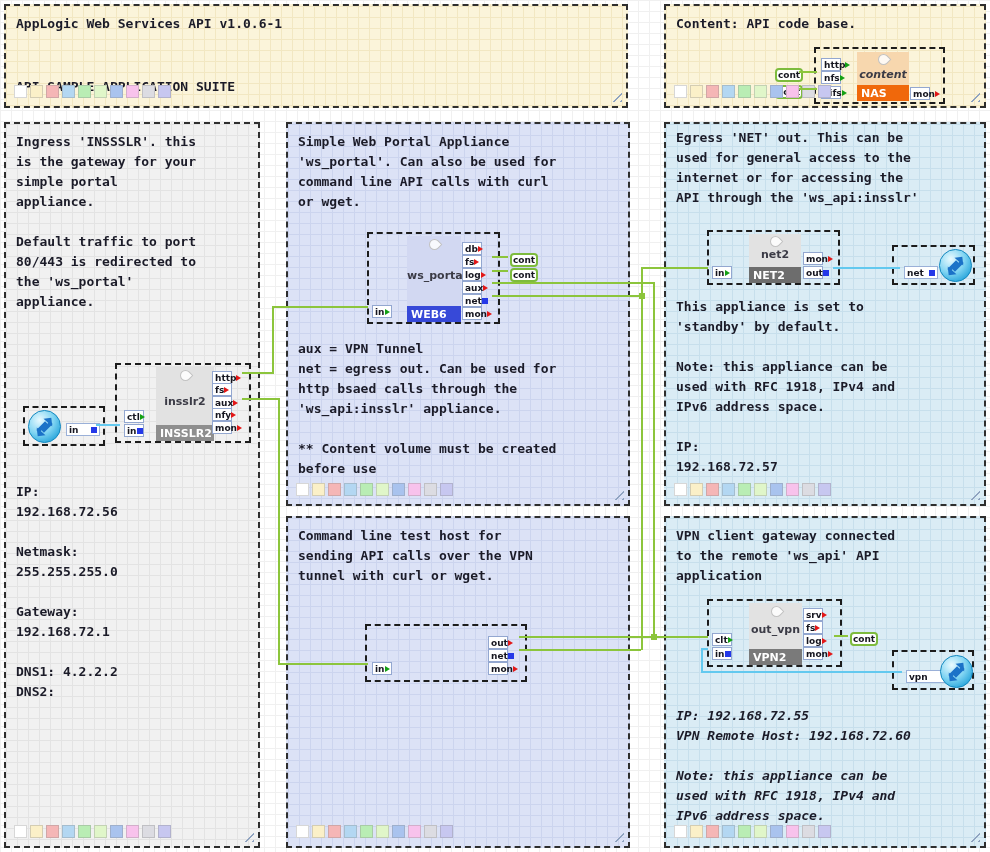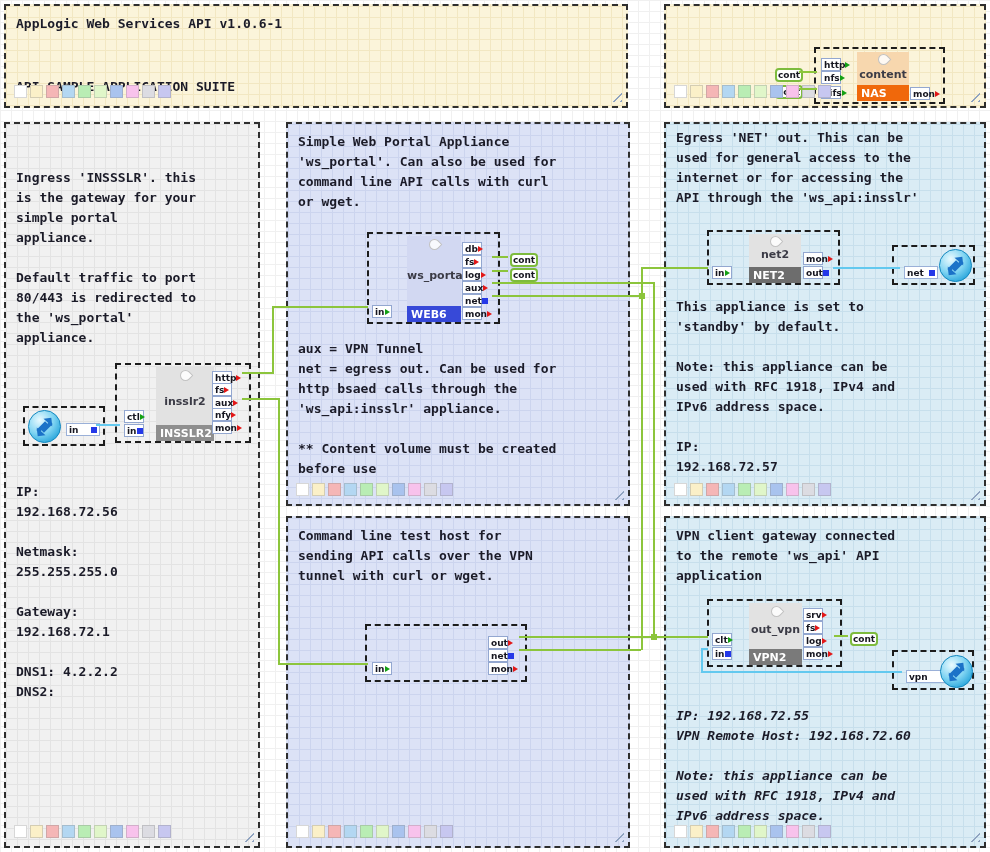--- a/index.html
+++ b/index.html
@@ -57,30 +57,31 @@
         <span class="sw" style="background:#e0f6c9"></span>
         <span class="sw" style="background:#a9c3ee"></span>
         <span class="sw" style="background:#f8c2ec"></span>
         <span class="sw" style="background:#dcdce2"></span>
         <span class="sw" style="background:#c7c7f0"></span>
     </div>
     <div class="rsz"></div>
   </div>
 
   <div class="note cream" style="left:664px;top:4px;width:322px;height:104px;">
+    <div class="txt" style="left:10px;top:8px;">Content: API code base.</div>
     <div class="term cont" style="left:109px;top:62px;">
         <span>cont</span>
       </div>
     <div class="term cont" style="left:109px;top:79px;">
         <span>cont</span>
       </div>
     <div class="appl" style="left:148px;top:41px;width:131px;height:57px;">
       <div class="abody nasb" style="left:41px;top:3px;width:52px;height:49px;">
         <span class="droplet" style="left:21px;top:2px;"></span>
-        <div class="aname" style="top:16px;">content</div>
+        <div class="aname" style="top:16px;font-style:italic;">content</div>
         <div class="cbar c-orange">NAS</div>
       </div>
       <div class="port" style="left:5px;top:9px;">
           <span>http</span>
           <span class="pa pg"></span>
         </div>
       <div class="port" style="left:5px;top:22px;">
           <span>nfs</span>
           <span class="pa pg"></span>
         </div>
@@ -102,21 +103,21 @@
         <span class="sw" style="background:#e0f6c9"></span>
         <span class="sw" style="background:#a9c3ee"></span>
         <span class="sw" style="background:#f8c2ec"></span>
         <span class="sw" style="background:#dcdce2"></span>
         <span class="sw" style="background:#c7c7f0"></span>
     </div>
     <div class="rsz"></div>
   </div>
 
   <div class="note gray" style="left:4px;top:122px;width:256px;height:726px;">
-    <div class="txt" style="left:10px;top:8px;margin-top:36px;">Ingress 'INSSSLR'. this
+    <div class="txt" style="left:10px;top:8px;">Ingress 'INSSSLR'. this
 is the gateway for your
 simple portal
 appliance.
 
 Default traffic to port
 80/443 is redirected to
 the 'ws_portal'
 appliance.</div>
     <div class="appl" style="left:109px;top:239px;width:136px;height:80px;">
       <div class="abody grayb" style="left:39px;top:2px;width:58px;height:74px;">

